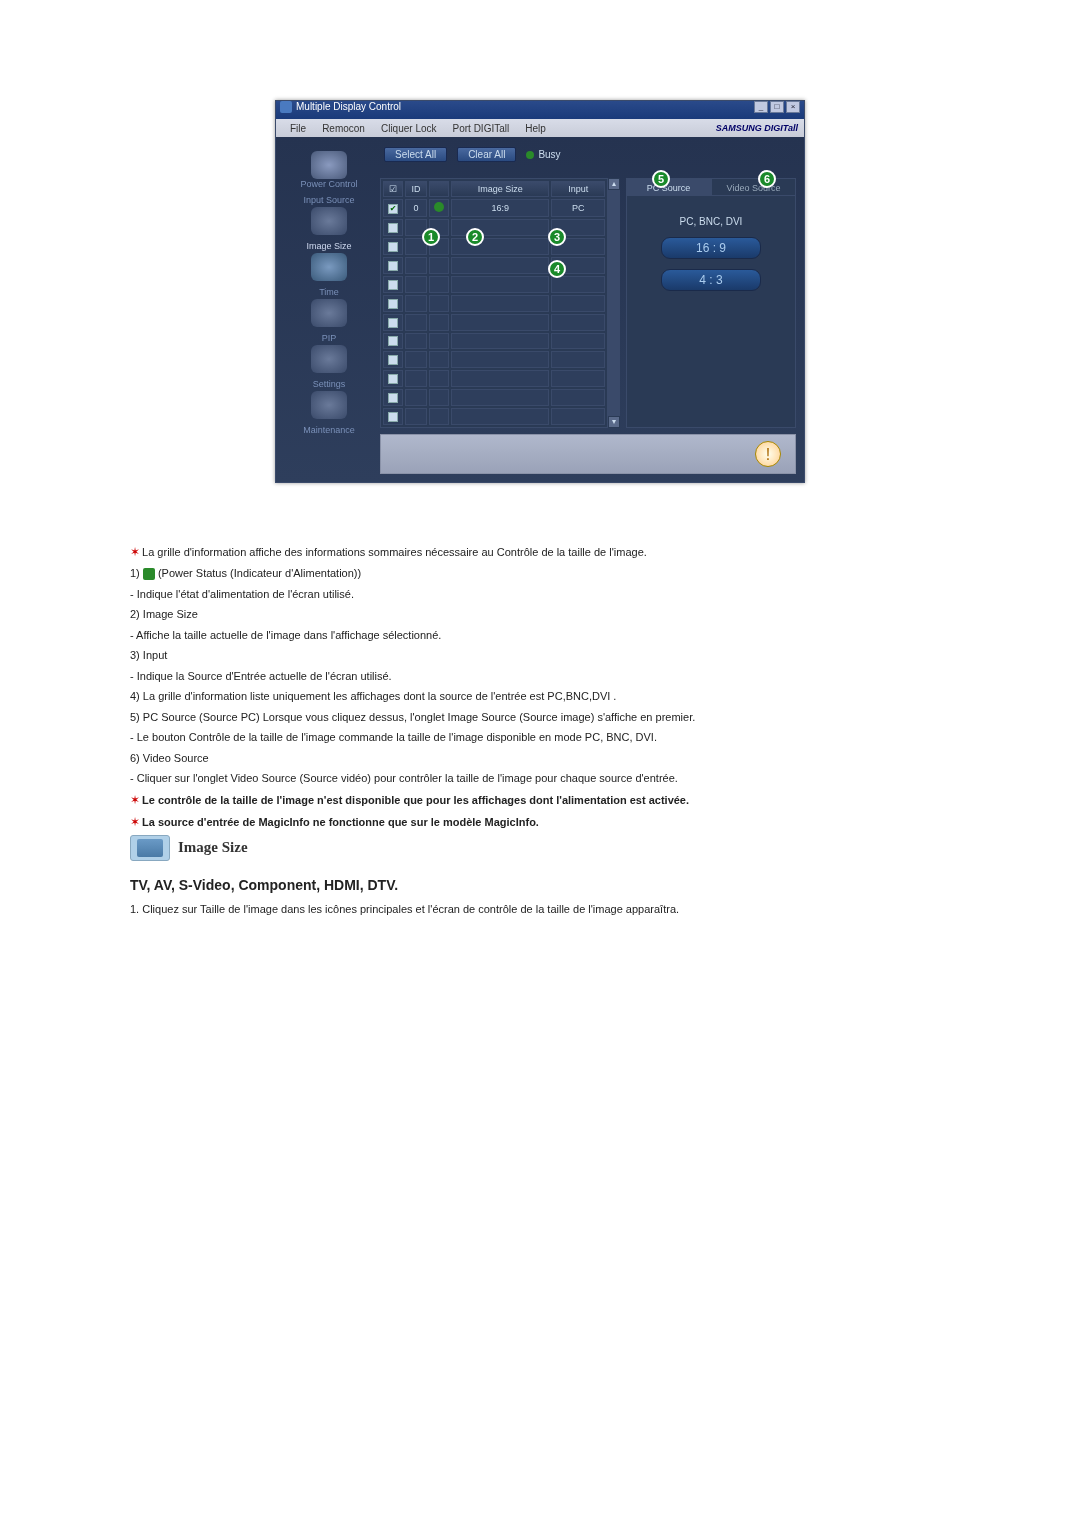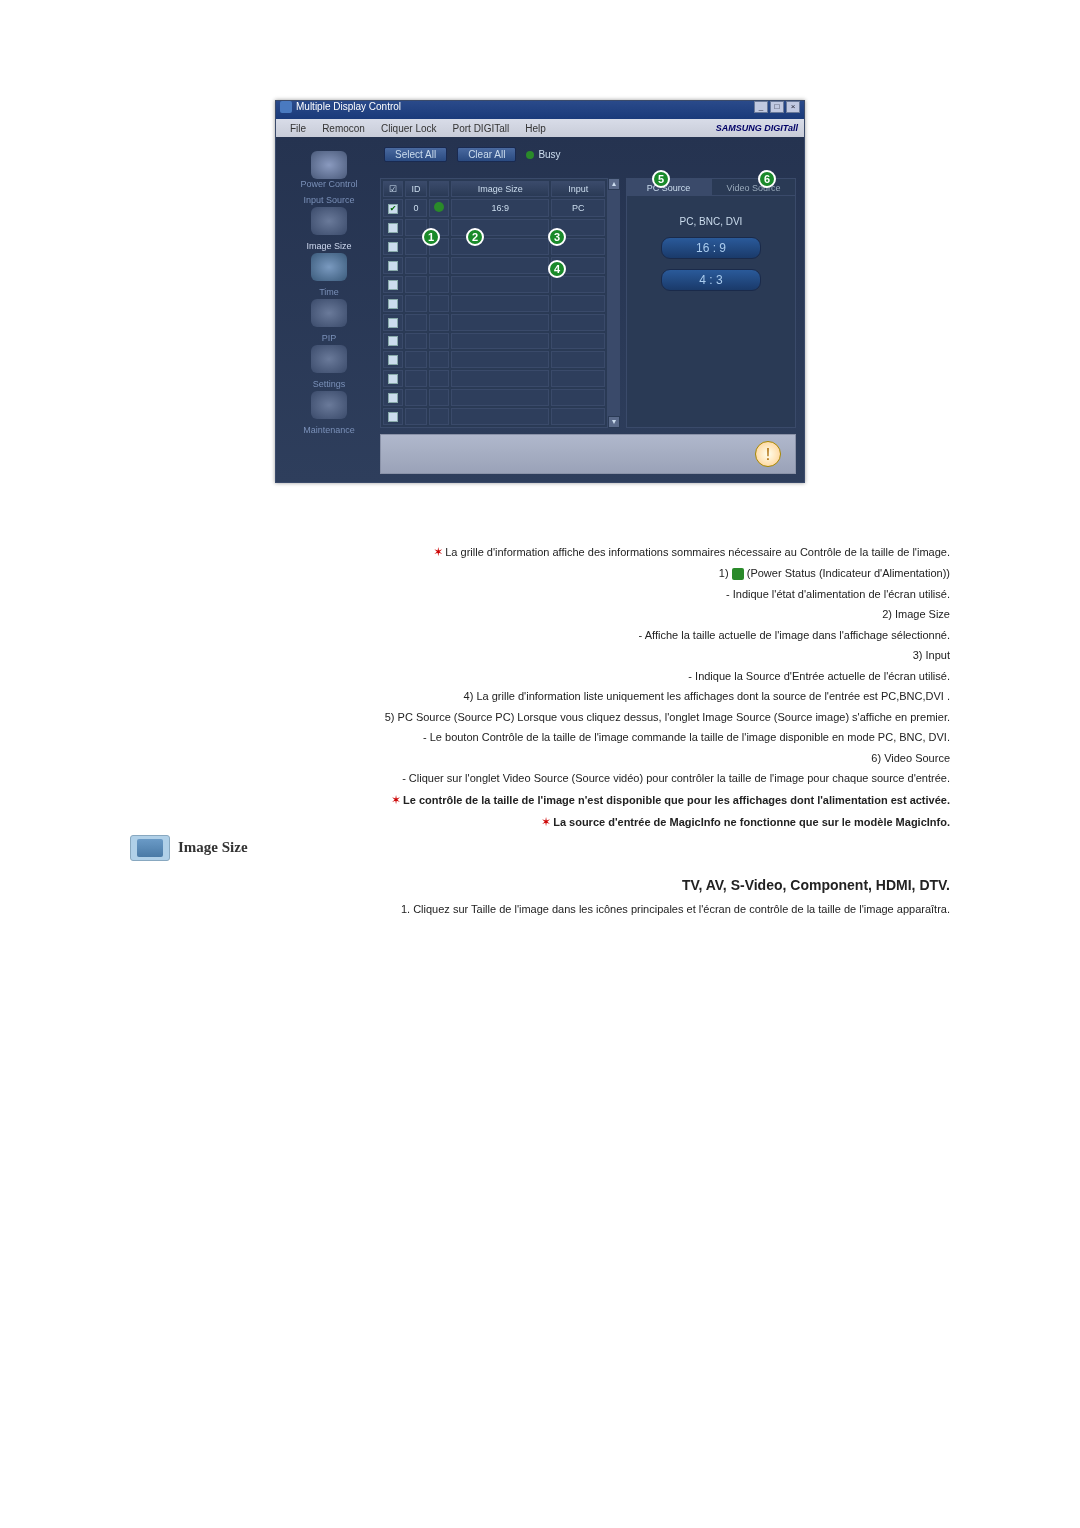--- a/index.html
+++ b/index.html
@@ -54,21 +54,21 @@
   .tab { flex: 1; background: #2a3a55; color: #9ab; font-size: 9px; text-align: center; line-height: 18px; border: 1px solid #3a4a6a; }
   .tab.active { background: #3a4a6a; color: #cde; }
   .tabbody { flex: 1; background: #2a3a55; border: 1px solid #3a4a6a; border-top: none; display: flex; flex-direction: column; align-items: center; gap: 10px; padding: 20px 10px; }
   .tabhdr { color: #cde; font-size: 10px; text-align: center; }
   .pill { width: 100px; padding: 3px 8px; text-align: center; border-radius: 9px; background: linear-gradient(#2a5a9a, #1a3a6a); color: #ace; font-size: 12px; border: 1px solid #1a2a4a; }
 
   .statusbar { height: 40px; background: linear-gradient(#b0b8cc, #9aa2b8); margin-top: 6px; border: 1px solid #8a92a8; position: relative; }
   .status-ico { position: absolute; right: 14px; top: 6px; width: 26px; height: 26px; border-radius: 13px; background: radial-gradient(#ffe, #fc8); border: 1px solid #a80; text-align: center; line-height: 26px; font-size: 16px; color: #a60; }
 
   
-  .doc { max-width: 820px; margin: 0 auto; font-size: 11px; color: #222; text-align: right; }
+  .doc { max-width: 820px; margin: 0 auto; font-size: 11px; color: #222; }
   .doc p, .doc div { margin: 4px 0; line-height: 1.5; }
   .star { color: #c00; font-size: 12px; margin-right: 2px; }
   .star::before { content: "✶"; }
   .pwr-ico-doc { display: inline-block; width: 12px; height: 12px; background: #2a8a2a; border-radius: 2px; vertical-align: middle; }
   .bold { font-weight: bold; }
   .indent { margin-left: 22px; }
   .section-title { display: flex; align-items: center; gap: 8px; margin-top: 40px; }
   .section-icon { width: 40px; height: 26px; background: #b0d0e8; border: 1px solid #88a8c0; border-radius: 3px; display: flex; align-items: center; justify-content: center; }
   .section-icon-inner { width: 26px; height: 18px; background: linear-gradient(#6a9ac6, #4a7aa6); border-radius: 2px; }
   h3 { font-family: Georgia, serif; font-size: 15px; color: #333; }

